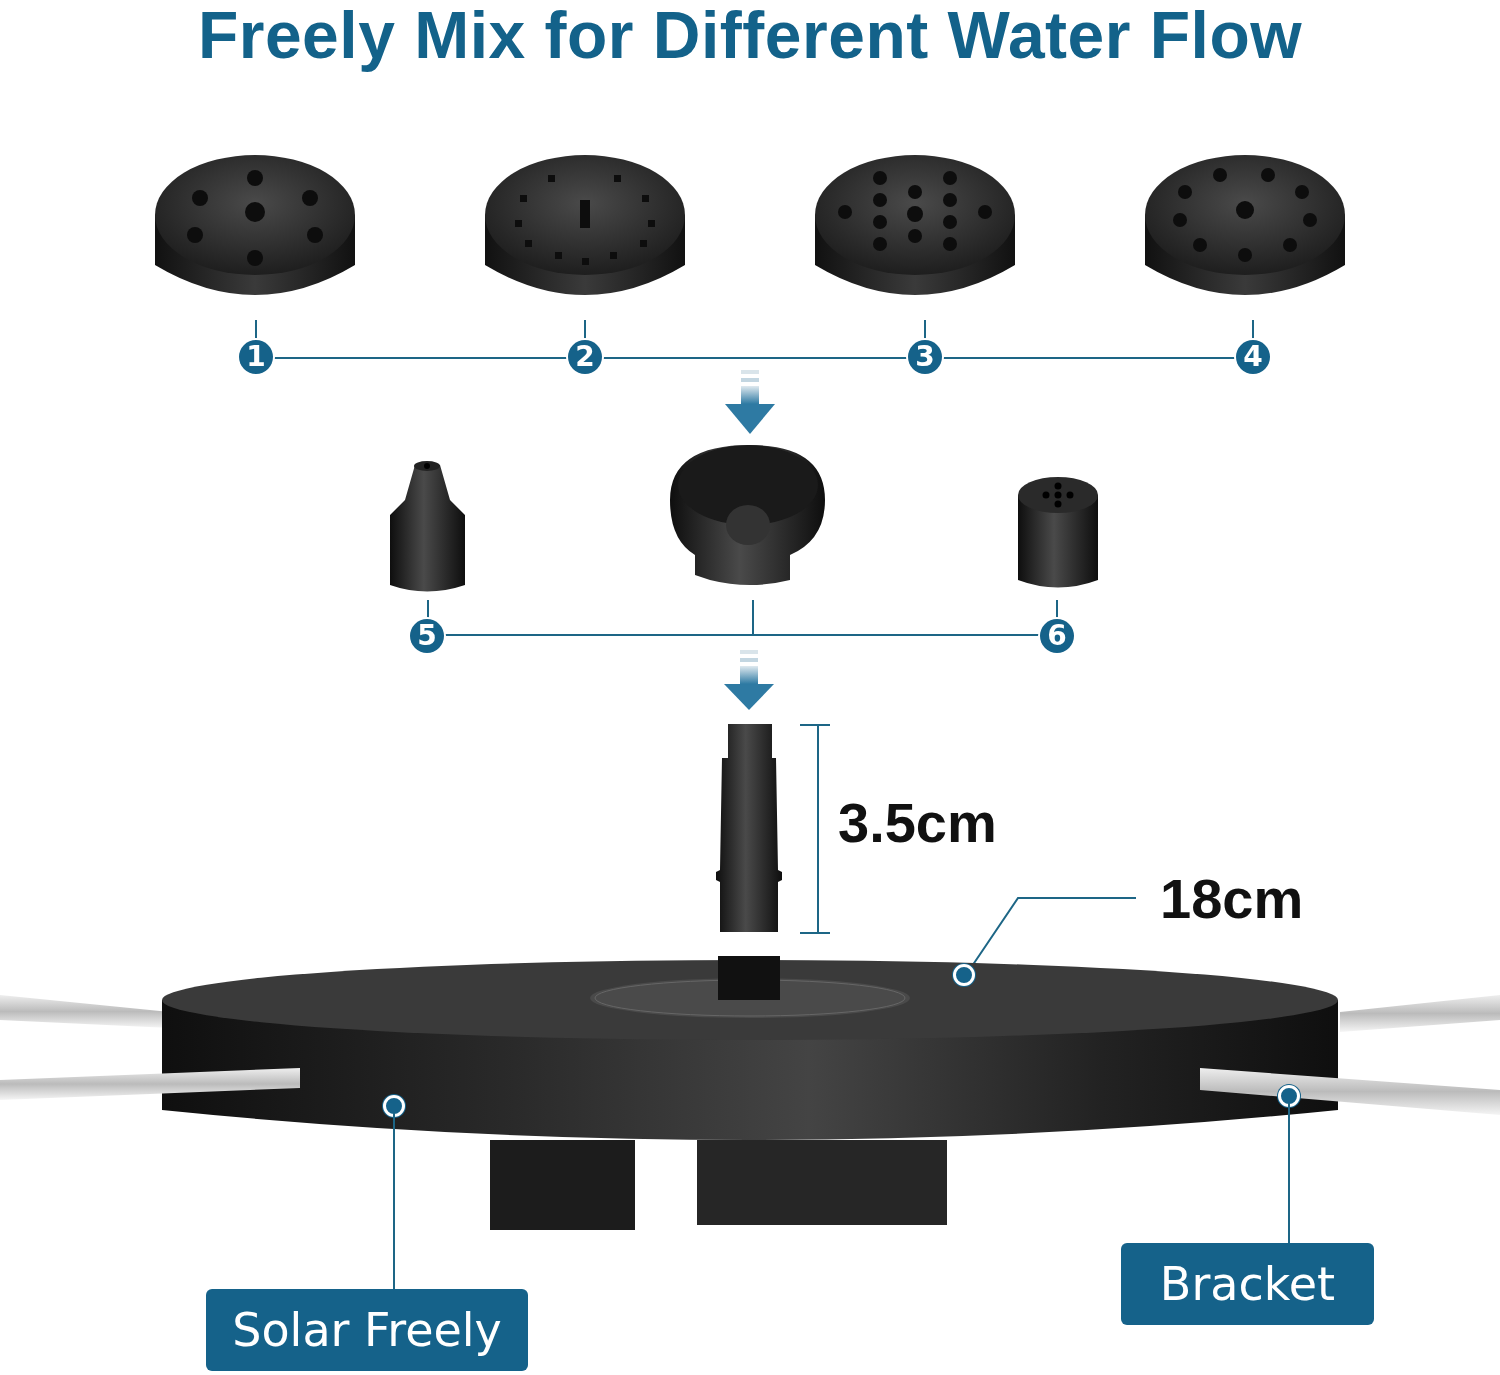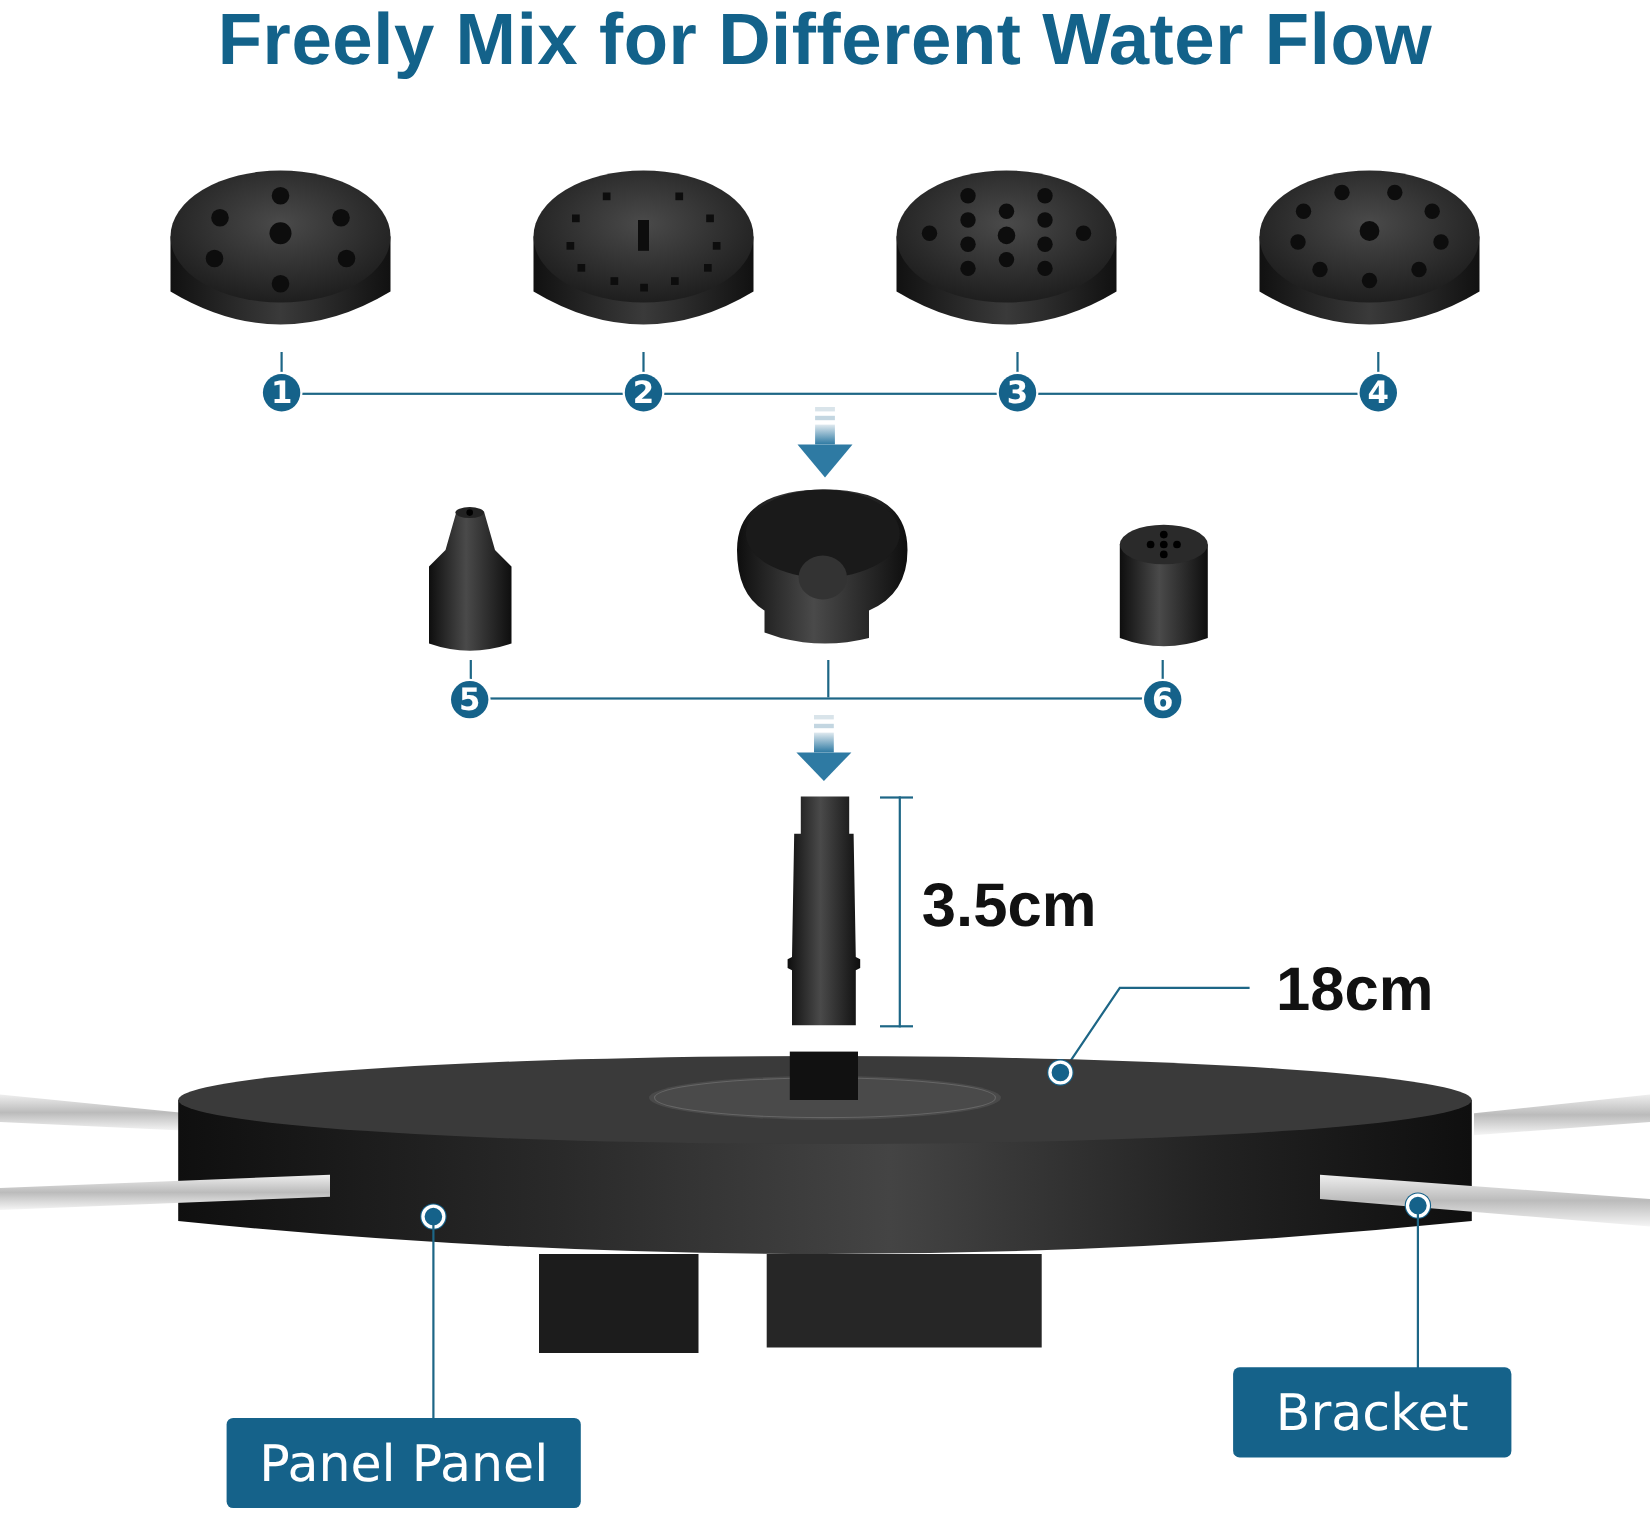--- a/index.html
+++ b/index.html
@@ -216,14 +216,14 @@
   <polygon points="1200,128 1500,150 1500,175 1200,150" fill="url(#rodg)"></polygon>
 </svg>
 
 <div class="dot" style="left:953px;top:964px;"></div>
 <div class="dot" style="left:383px;top:1095px;"></div>
 <div class="dot" style="left:1278px;top:1085px;"></div>
 
 <div class="line" style="left:393px;top:1113px;width:2px;height:178px;"></div>
 <div class="line" style="left:1288px;top:1103px;width:2px;height:142px;"></div>
 
-<div class="label-box" style="left:206px;top:1289px;width:322px;height:82px;line-height:82px;font-size:46px;">Panel Panel</div>
+<div class="label-box" style="left:206px;top:1289px;width:322px;height:82px;line-height:82px;font-size:46px;">Solar Freely</div>
 <div class="label-box" style="left:1121px;top:1243px;width:253px;height:82px;line-height:82px;font-size:46px;">Bracket</div>
 
 </body></html>

